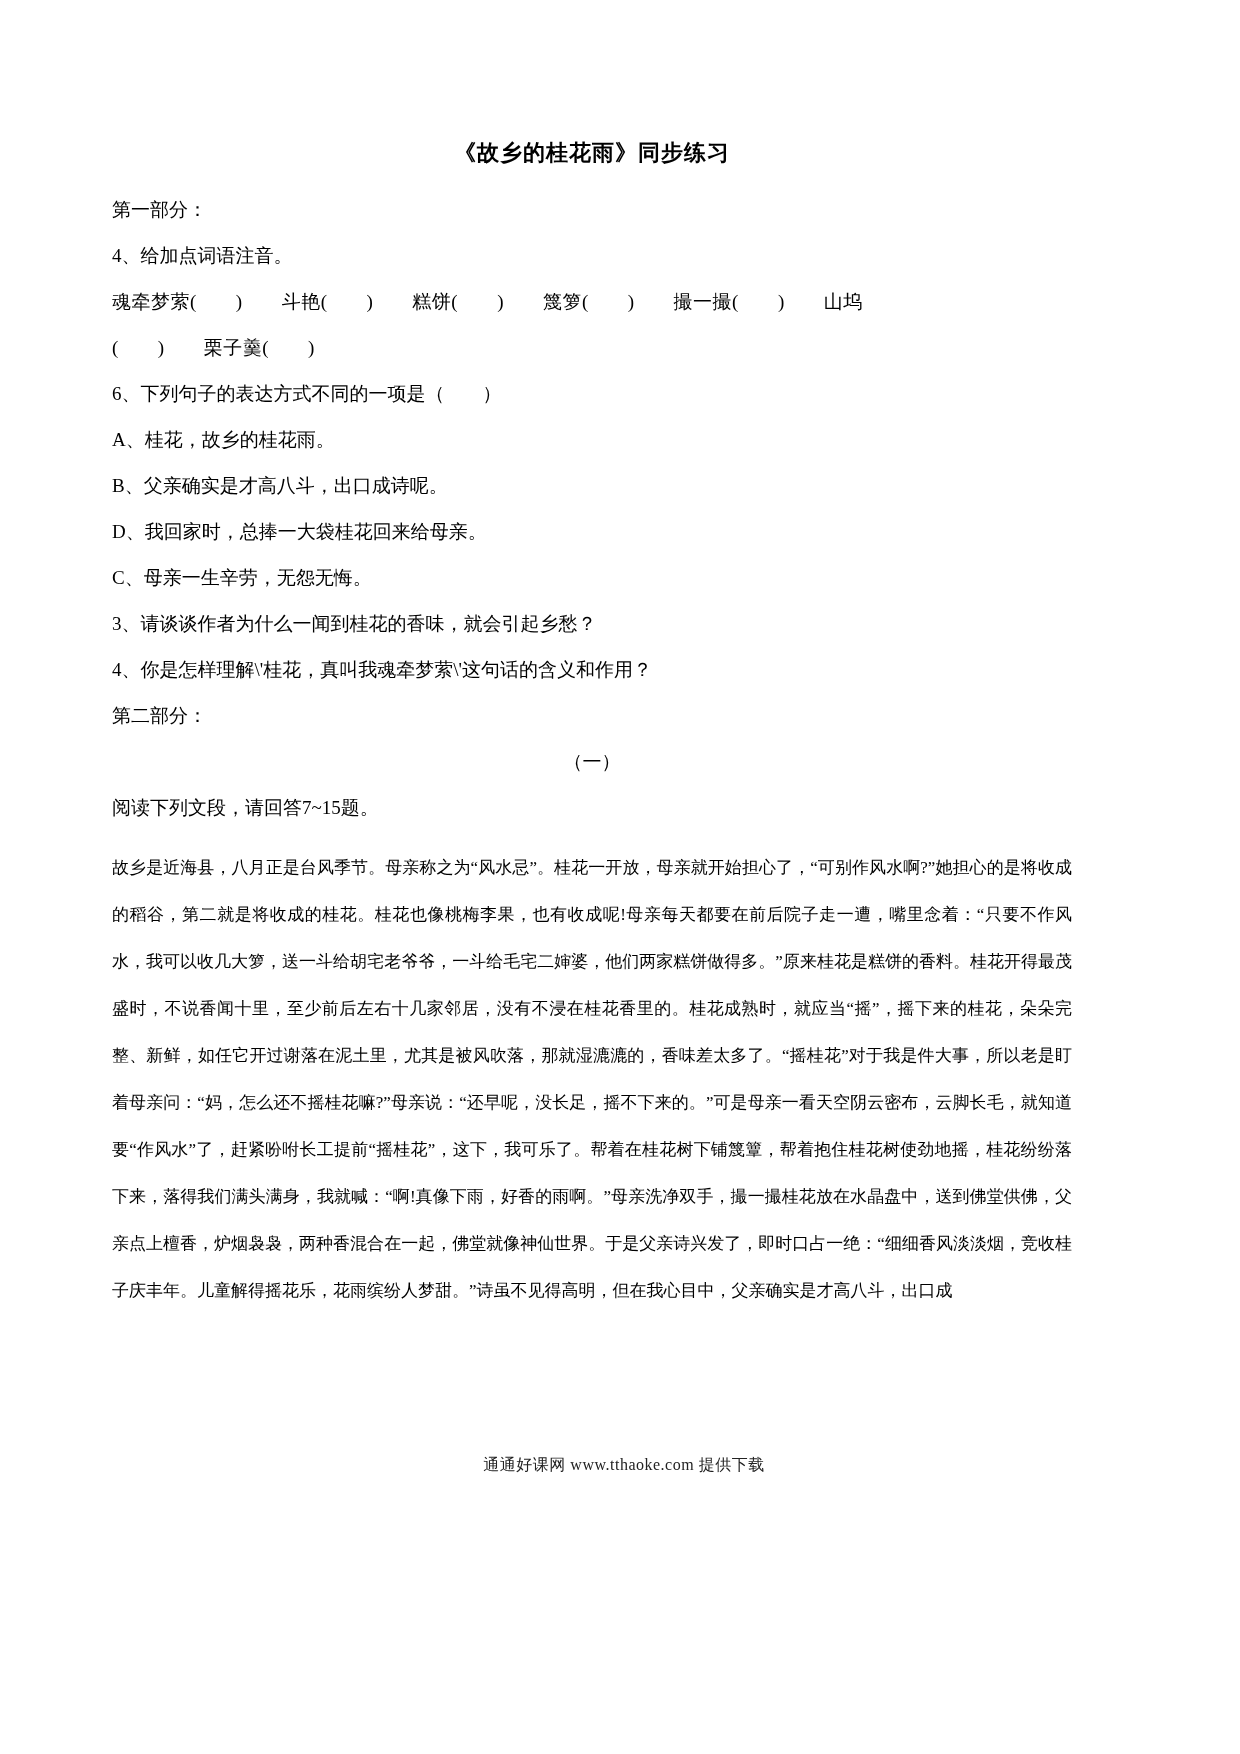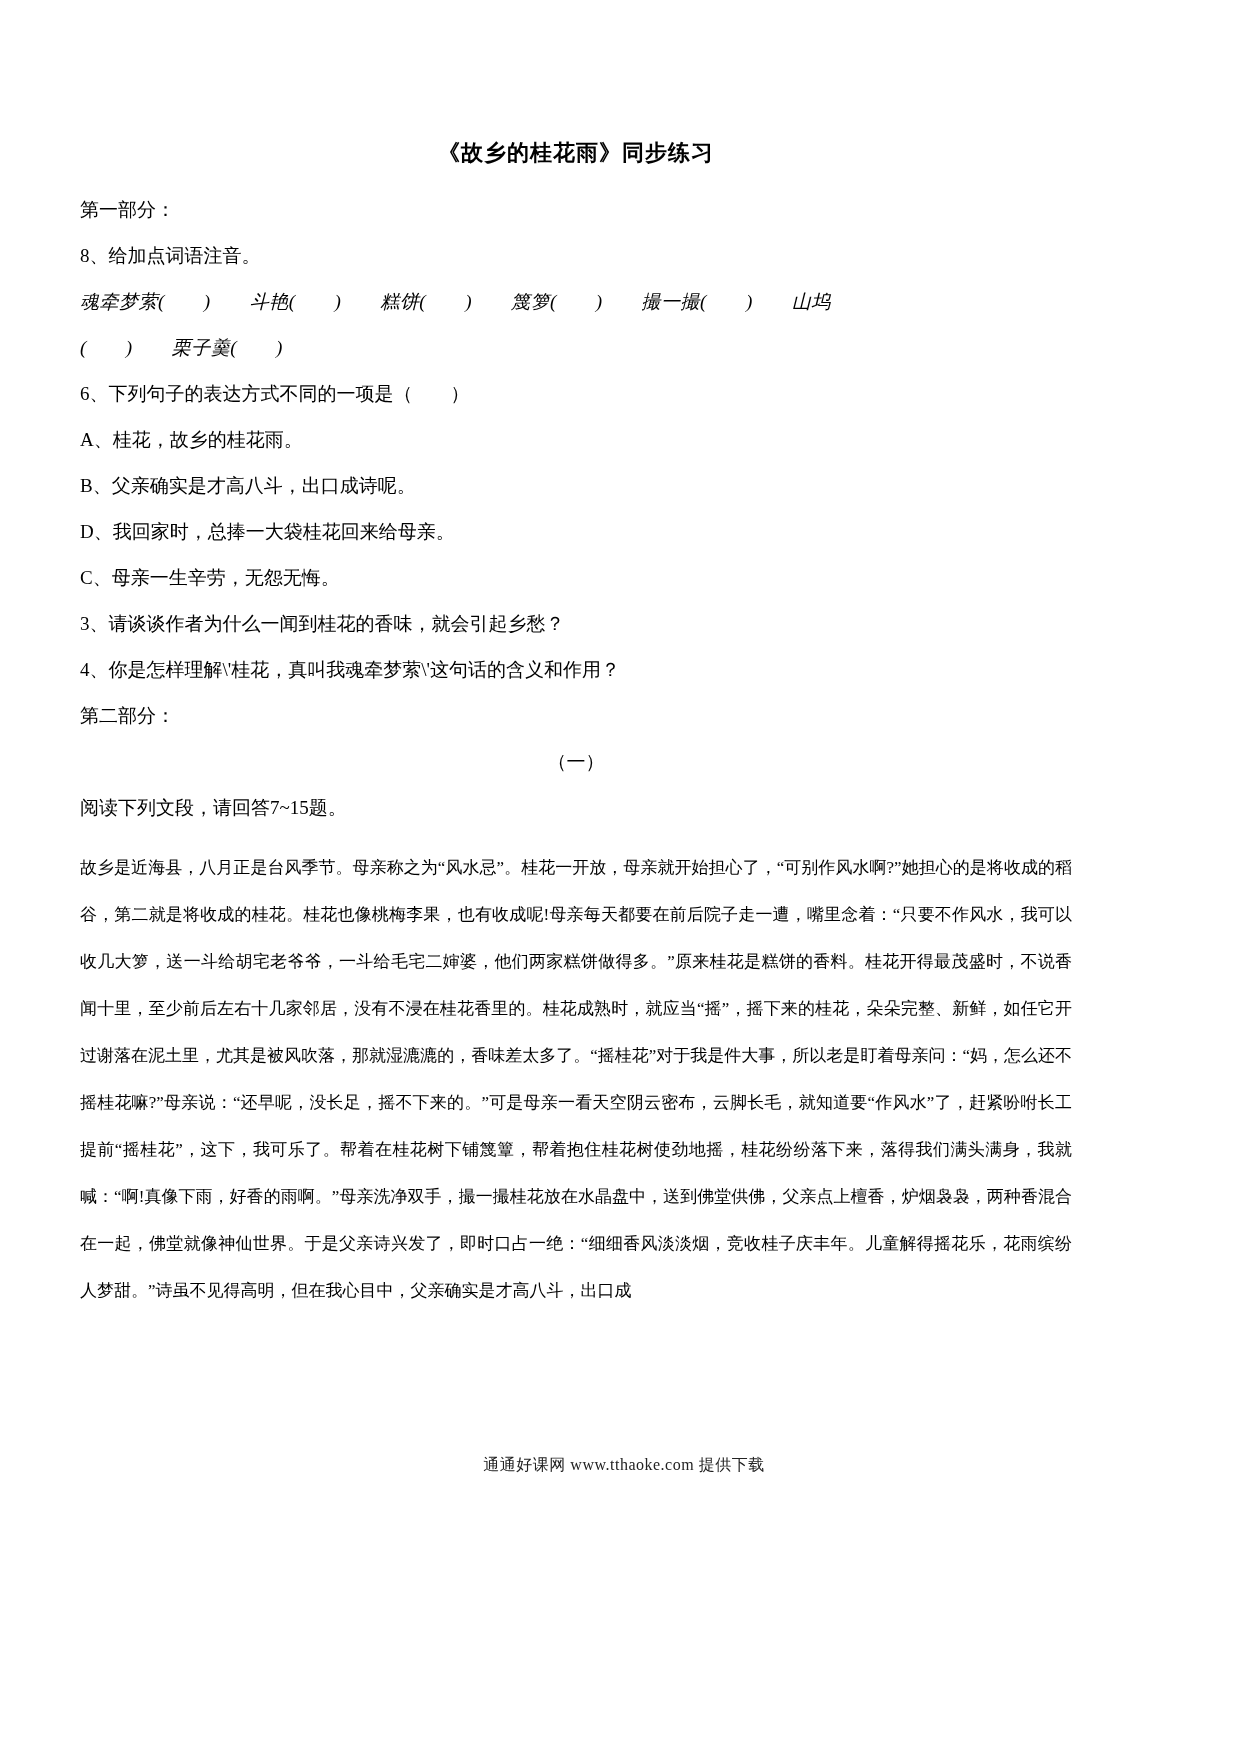--- a/index.html
+++ b/index.html
@@ -11,38 +11,37 @@
     position: relative;
     width: 1240px;
     height: 1754px;
     margin: 0 auto;
     background: #ffffff;
     color: #000000;
     font-family: "Liberation Serif", "DejaVu Serif", serif;
     overflow: hidden;
   }
   .content {
-    padding: 138px 168px 0 80px;
+    padding: 138px 168px 0 112px;
   }
   .doc-title {
     text-align: center;
     font-weight: bold;
     font-size: 22px;
     letter-spacing: 1px;
     margin: 0 0 32px 0;
   }
   .line {
     font-size: 19px;
     line-height: 20px;
     margin: 0 0 26px 0;
     white-space: pre-wrap;
   }
   .pinyin-line {
     letter-spacing: 0.5px;
-    font-style: italic;
   }
   .center-line {
     text-align: center;
   }
   .passage {
     font-size: 17px;
     line-height: 47px;
     text-align: justify;
     text-justify: inter-ideograph;
     margin-top: 6px;
@@ -62,21 +61,21 @@
 </head>
 <body>
 
 <div class="page">
   <div class="content">
 
     <h1 class="doc-title">《故乡的桂花雨》同步练习</h1>
 
     <div class="line">第一部分：</div>
 
-    <div class="line">8、给加点词语注音。</div>
+    <div class="line">4、给加点词语注音。</div>
 
     <div class="line pinyin-line">魂牵梦萦(　　)　　斗艳(　　)　　糕饼(　　)　　篾箩(　　)　　撮一撮(　　)　　山坞</div>
     <div class="line pinyin-line">(　　)　　栗子羹(　　)</div>
 
     <div class="line">6、下列句子的表达方式不同的一项是（　　）</div>
 
     <div class="line">A、桂花，故乡的桂花雨。</div>
     <div class="line">B、父亲确实是才高八斗，出口成诗呢。</div>
     <div class="line">D、我回家时，总捧一大袋桂花回来给母亲。</div>
     <div class="line">C、母亲一生辛劳，无怨无悔。</div>

